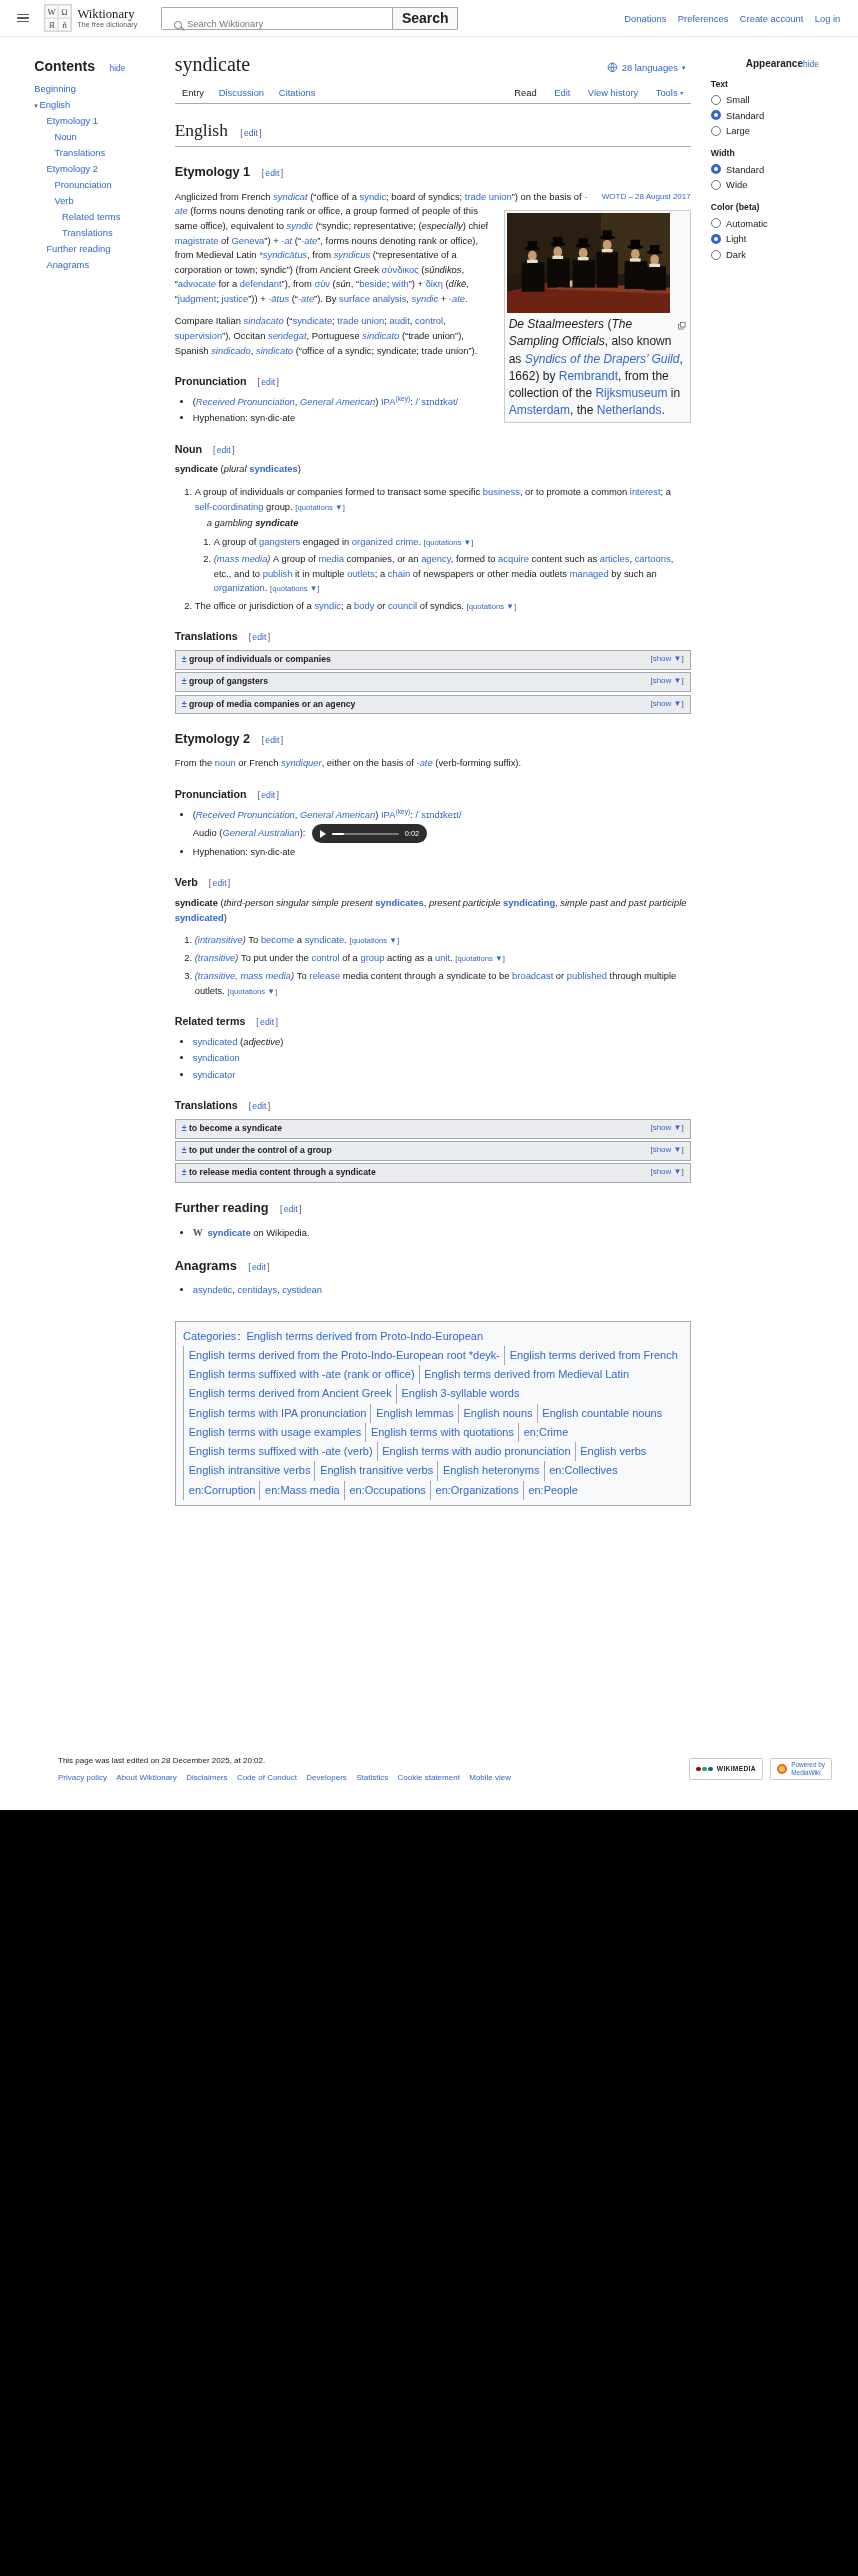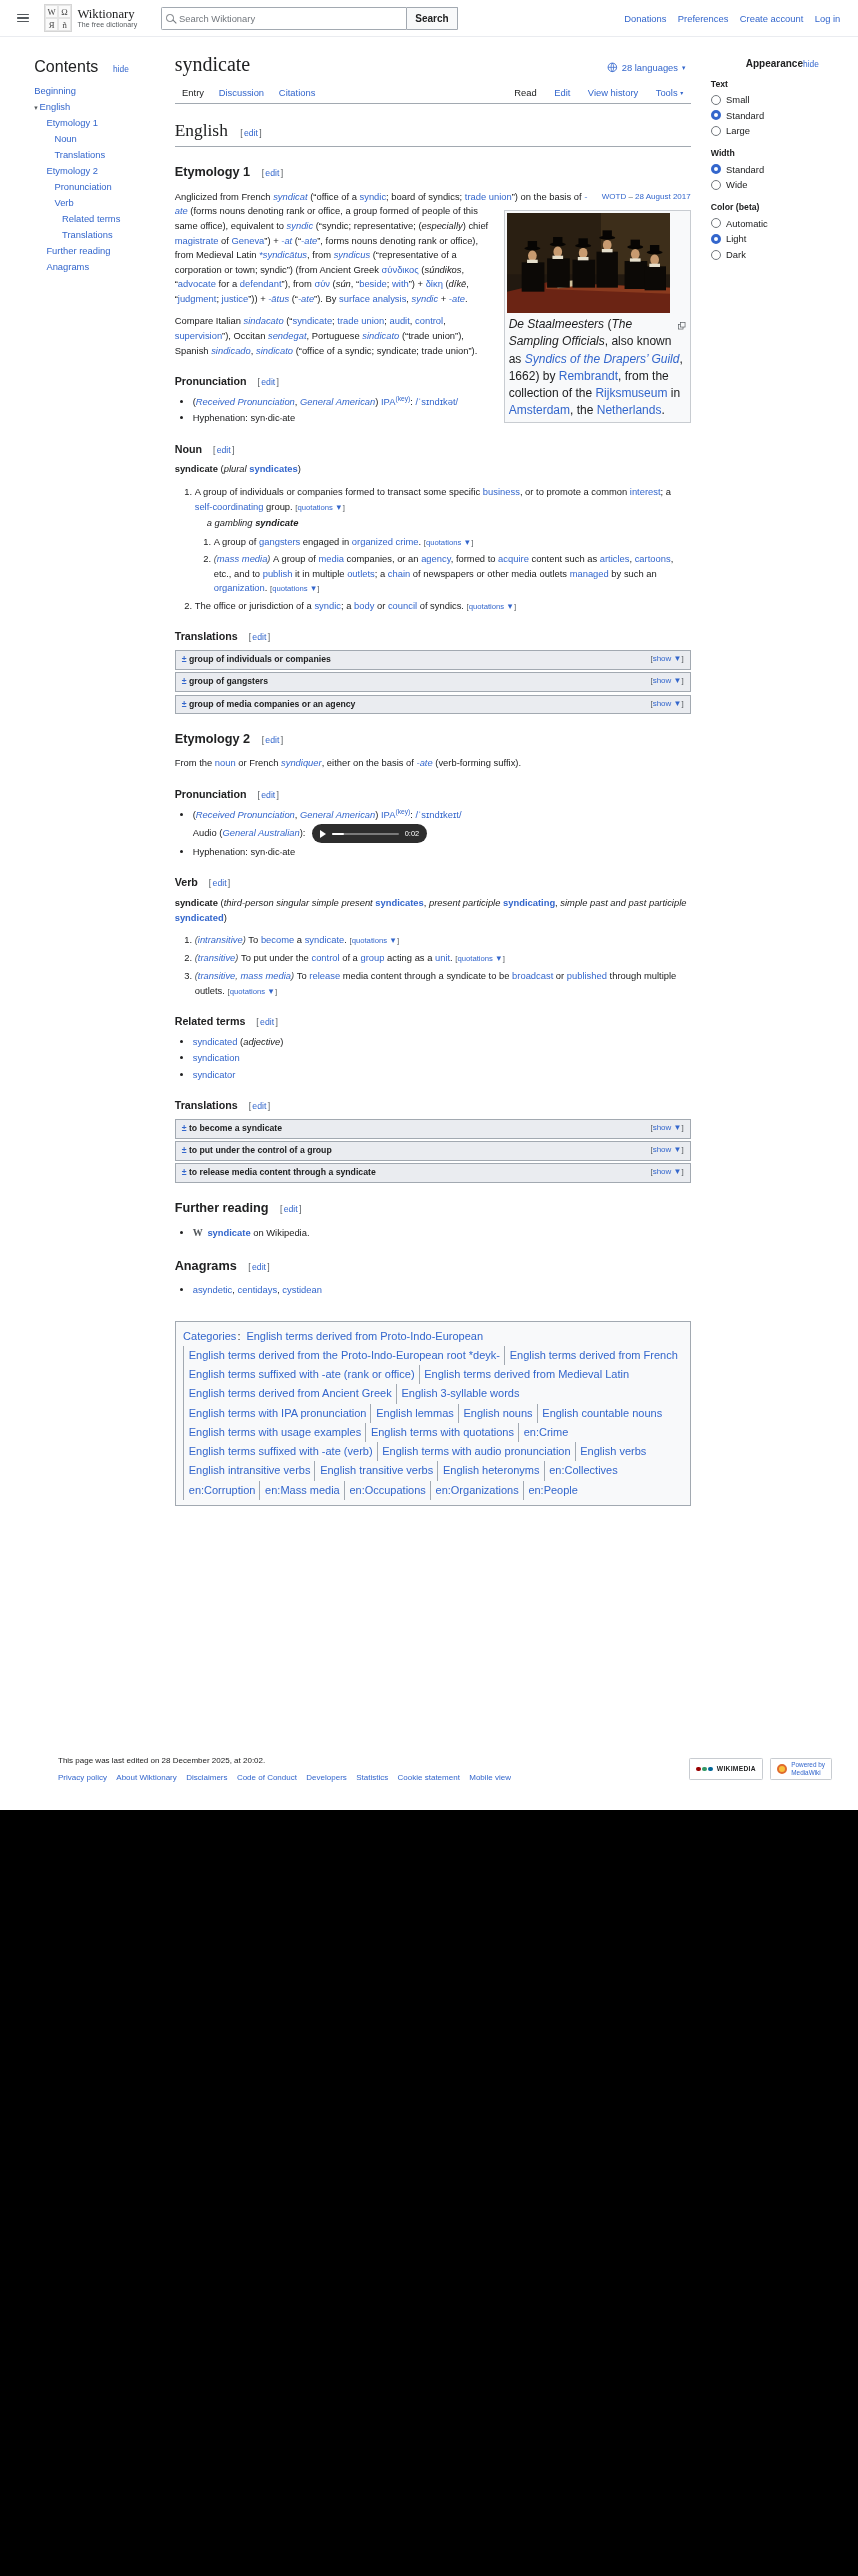--- a/index.html
+++ b/index.html
@@ -18,36 +18,36 @@
   
   .site-header{display:flex;align-items:center;height:37px;padding:0 14.7px 0 17.4px;gap:13.4px;border-bottom:0.7px solid #eaecf0}
   .hamburger{width:12px;display:flex;flex-direction:column;gap:2.3px;cursor:pointer;margin-right:1.3px}
   .hamburger span{display:block;height:1.3px;background:#54595d;border-radius:0.7px}
   .logo{display:flex;align-items:center;gap:5.3px;cursor:pointer}
   .logo-tile{width:28px;height:28px;display:grid;grid-template-columns:1fr 1fr;grid-template-rows:1fr 1fr;border:0.7px solid #d5d5d5}
   .logo-tile span{display:flex;align-items:center;justify-content:center;font-size:8.7px;font-family:"Liberation Serif",serif;color:#444;border:0.3px solid #e5e5e5;background:#fafafa}
   .logo-title{font-family:"Liberation Serif",serif;font-size:12.7px;color:#202122;line-height:1.05}
   .logo-tagline{font-size:7px;color:#54595d;letter-spacing:0.1px}
   .search{display:flex;height:23px;width:297px;margin-left:10.7px}
-  .search-box{flex:1;display:flex;align-items:center;border:0.7px solid #a2a9b1;border-radius:1.3px 0 0 1.3px;padding:0 4px;gap:5.3px;background:#fff}
+  .search-box{flex:1;display:flex;align-items:flex-end;border:0.7px solid #a2a9b1;border-radius:1.3px 0 0 1.3px;padding:0 12px;gap:5.3px;background:#fff}
   .mag{width:7.4px;height:7.4px;border:1.3px solid #72777d;border-radius:50%;position:relative;flex:none}
   .mag::after{content:"";position:absolute;width:4.7px;height:1.3px;background:#72777d;transform:rotate(45deg);right:-4px;bottom:-2px}
   .search-input{border:none;outline:none;font-size:9.4px;flex:1;color:#202122;font-family:"Liberation Sans",sans-serif}
   .search-input::placeholder{color:#72777d}
-  .search-btn{border:0.7px solid #a2a9b1;border-left:none;background:#f8f9fa;font-weight:bold;font-size:10px;padding:0 8.7px;border-radius:0 1.3px 1.3px 0;color:#202122;cursor:pointer;font-family:"Liberation Sans",sans-serif}
+  .search-btn{border:0.7px solid #a2a9b1;border-left:none;background:#f8f9fa;font-weight:bold;font-size:14px;padding:0 8.7px;border-radius:0 1.3px 1.3px 0;color:#202122;cursor:pointer;font-family:"Liberation Sans",sans-serif}
   .header-spacer{flex:1}
   .header-links{display:flex;gap:11.4px;align-items:center;padding-right:4px}
   .header-link{font-size:9.4px}
 
   
   .layout{display:flex;align-items:flex-start;padding:14.7px 6.7px 0 29px;gap:10.7px;flex:1 0 auto}
   
   .toc{width:135px;flex:none;padding-top:6.7px;font-size:9.4px}
   .toc-head{margin-bottom:6.7px;padding-left:5.3px}
-  .toc-title{font-weight:normal;font-size:16px}
+  .toc-title{font-weight:bold;font-size:14px}
   .toc-hide{font-size:8.4px;margin-left:12px}
   .toc-list{list-style:none}
   .toc-item{line-height:1.7;white-space:nowrap;overflow:hidden;text-overflow:ellipsis}
   .toc-arrow{color:#54595d;font-size:6.7px}
   .lvl0{padding-left:5.3px}
   .lvl1{padding-left:17.4px}
   .lvl2{padding-left:25.4px}
   .lvl3{padding-left:33px}
   
   .main{width:516px;flex:none}

